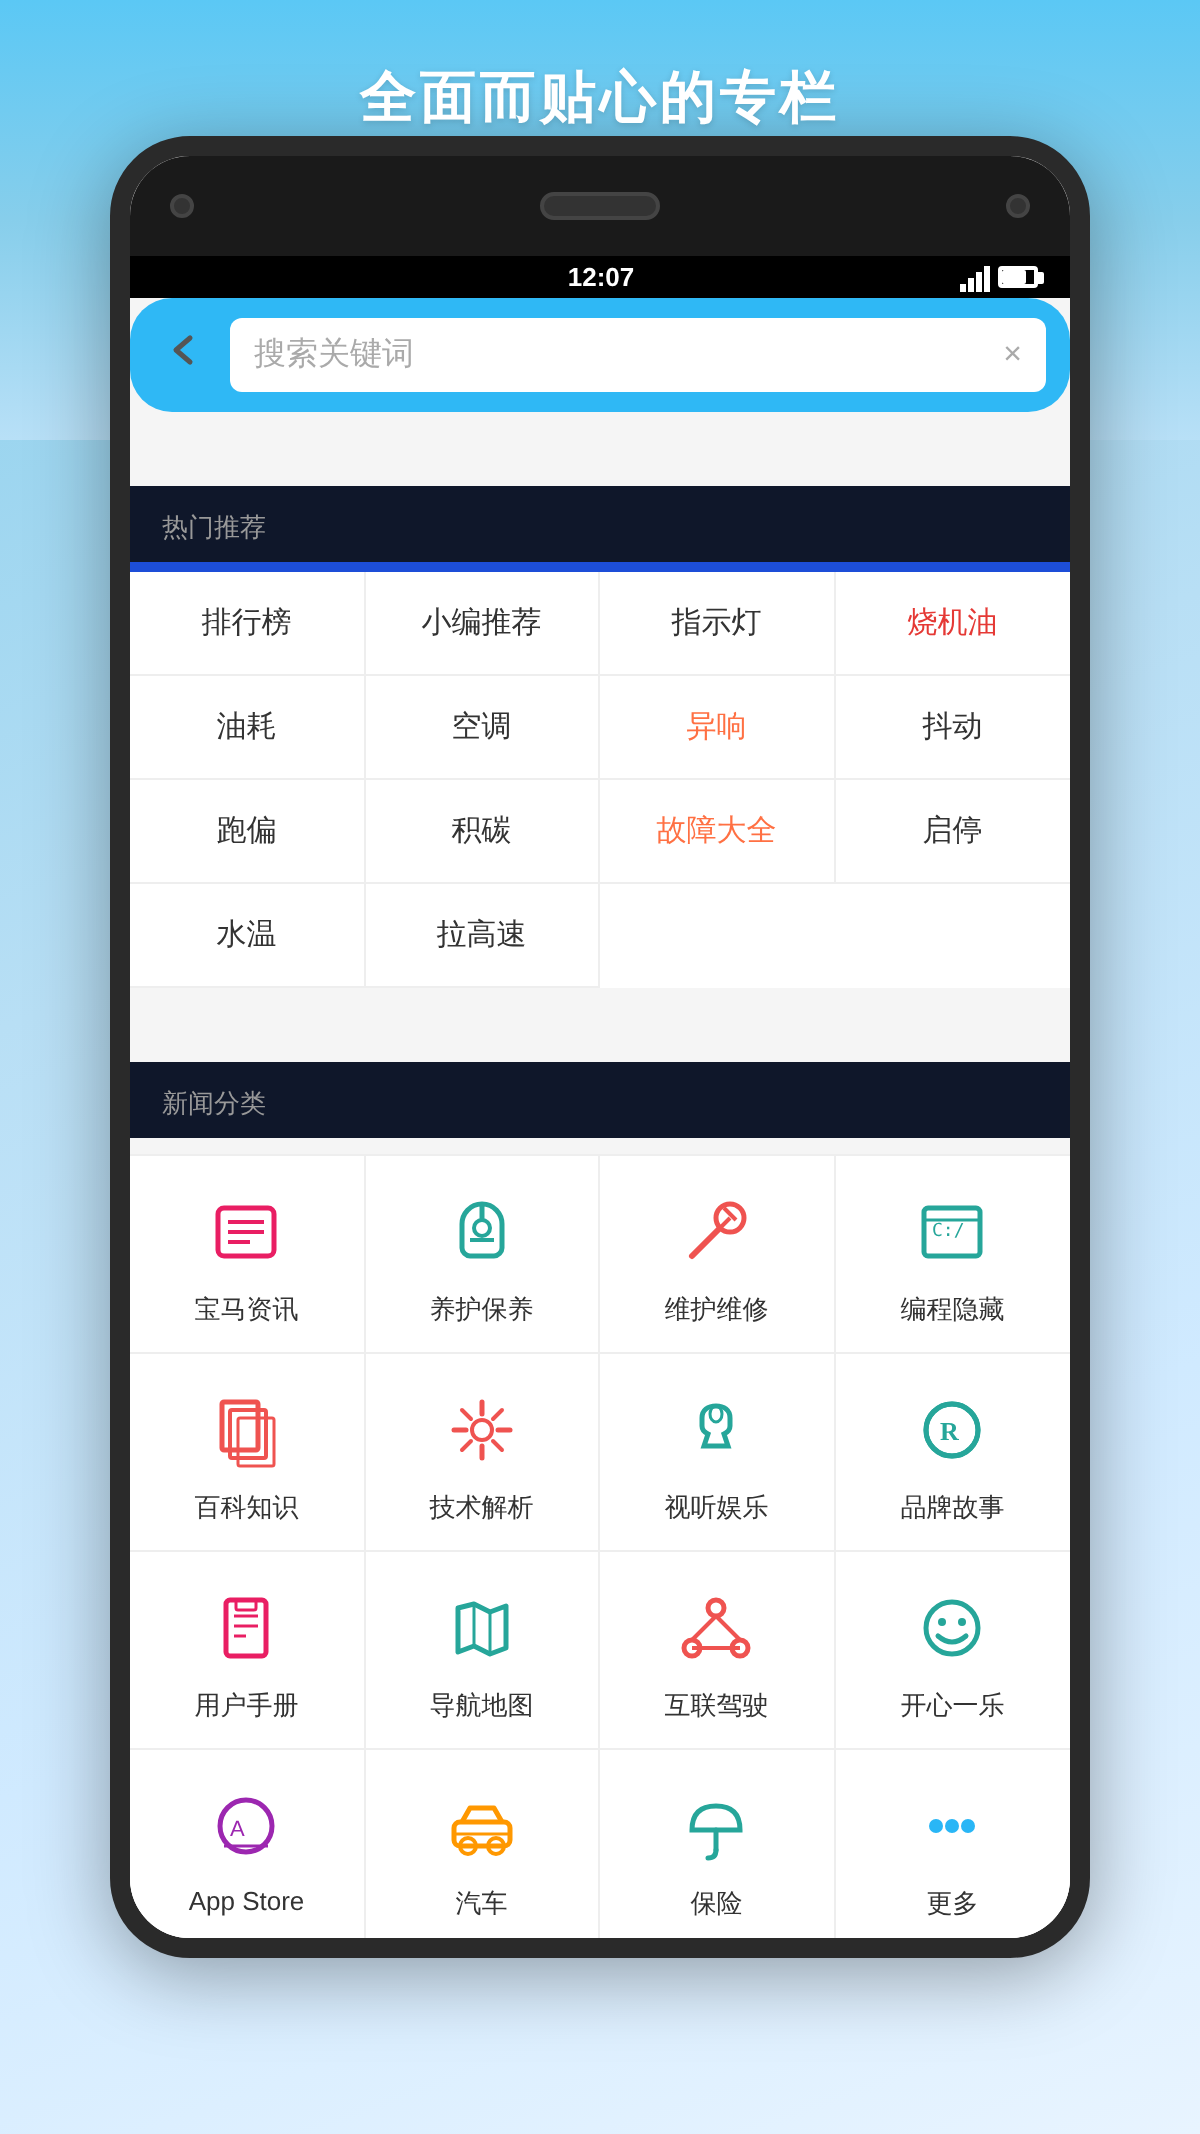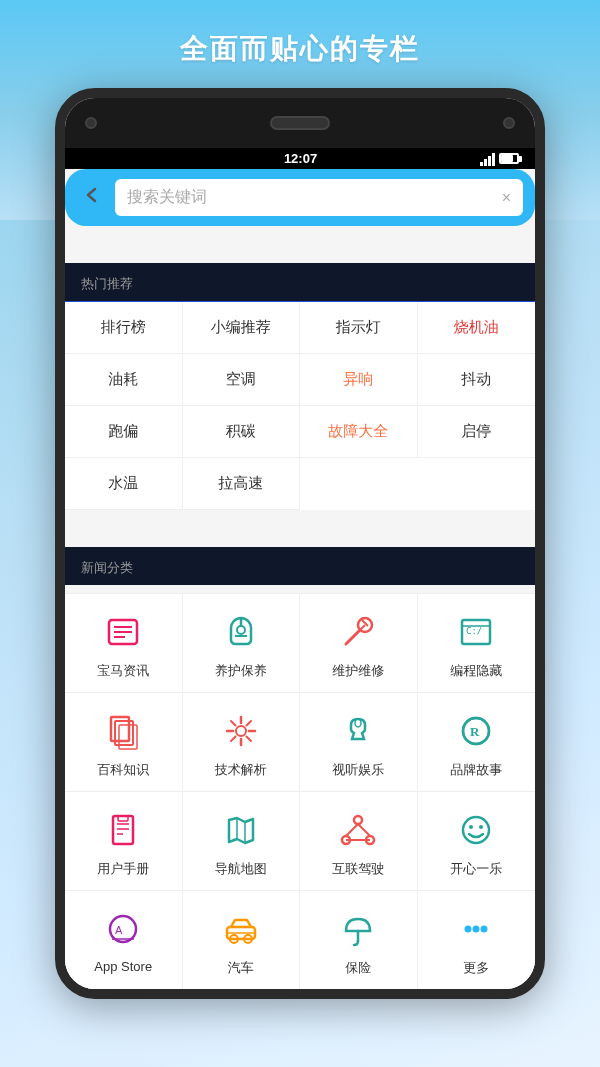--- a/index.html
+++ b/index.html
@@ -26,21 +26,20 @@
     }
 
     .page-title {
       position: relative;
       z-index: 10;
       color: white;
       font-size: 28px;
       font-weight: 600;
       text-align: center;
       padding-top: 30px;
-      padding-bottom: 20px;
       letter-spacing: 2px;
       text-shadow: 0 1px 3px rgba(0,0,0,0.15);
     }
 
     
     .phone-frame {
       position: relative;
       z-index: 5;
       width: 490px;
       background: #fff;
@@ -182,21 +181,21 @@
       padding: 12px 16px 8px;
       background: #0f172a;
       margin-top: 37px;
     }
 
     
     .hot-tags-grid {
       background: #fff;
       display: grid;
       grid-template-columns: repeat(4, 1fr);
-      border-top: 1px solid #1d4ed8;
+      border-top: 5px solid #1d4ed8;
     }
 
     .hot-tag {
       padding: 16px 8px;
       text-align: center;
       font-size: 15px;
       color: #333;
       border-right: 1px solid #eee;
       border-bottom: 1px solid #eee;
       cursor: pointer;

